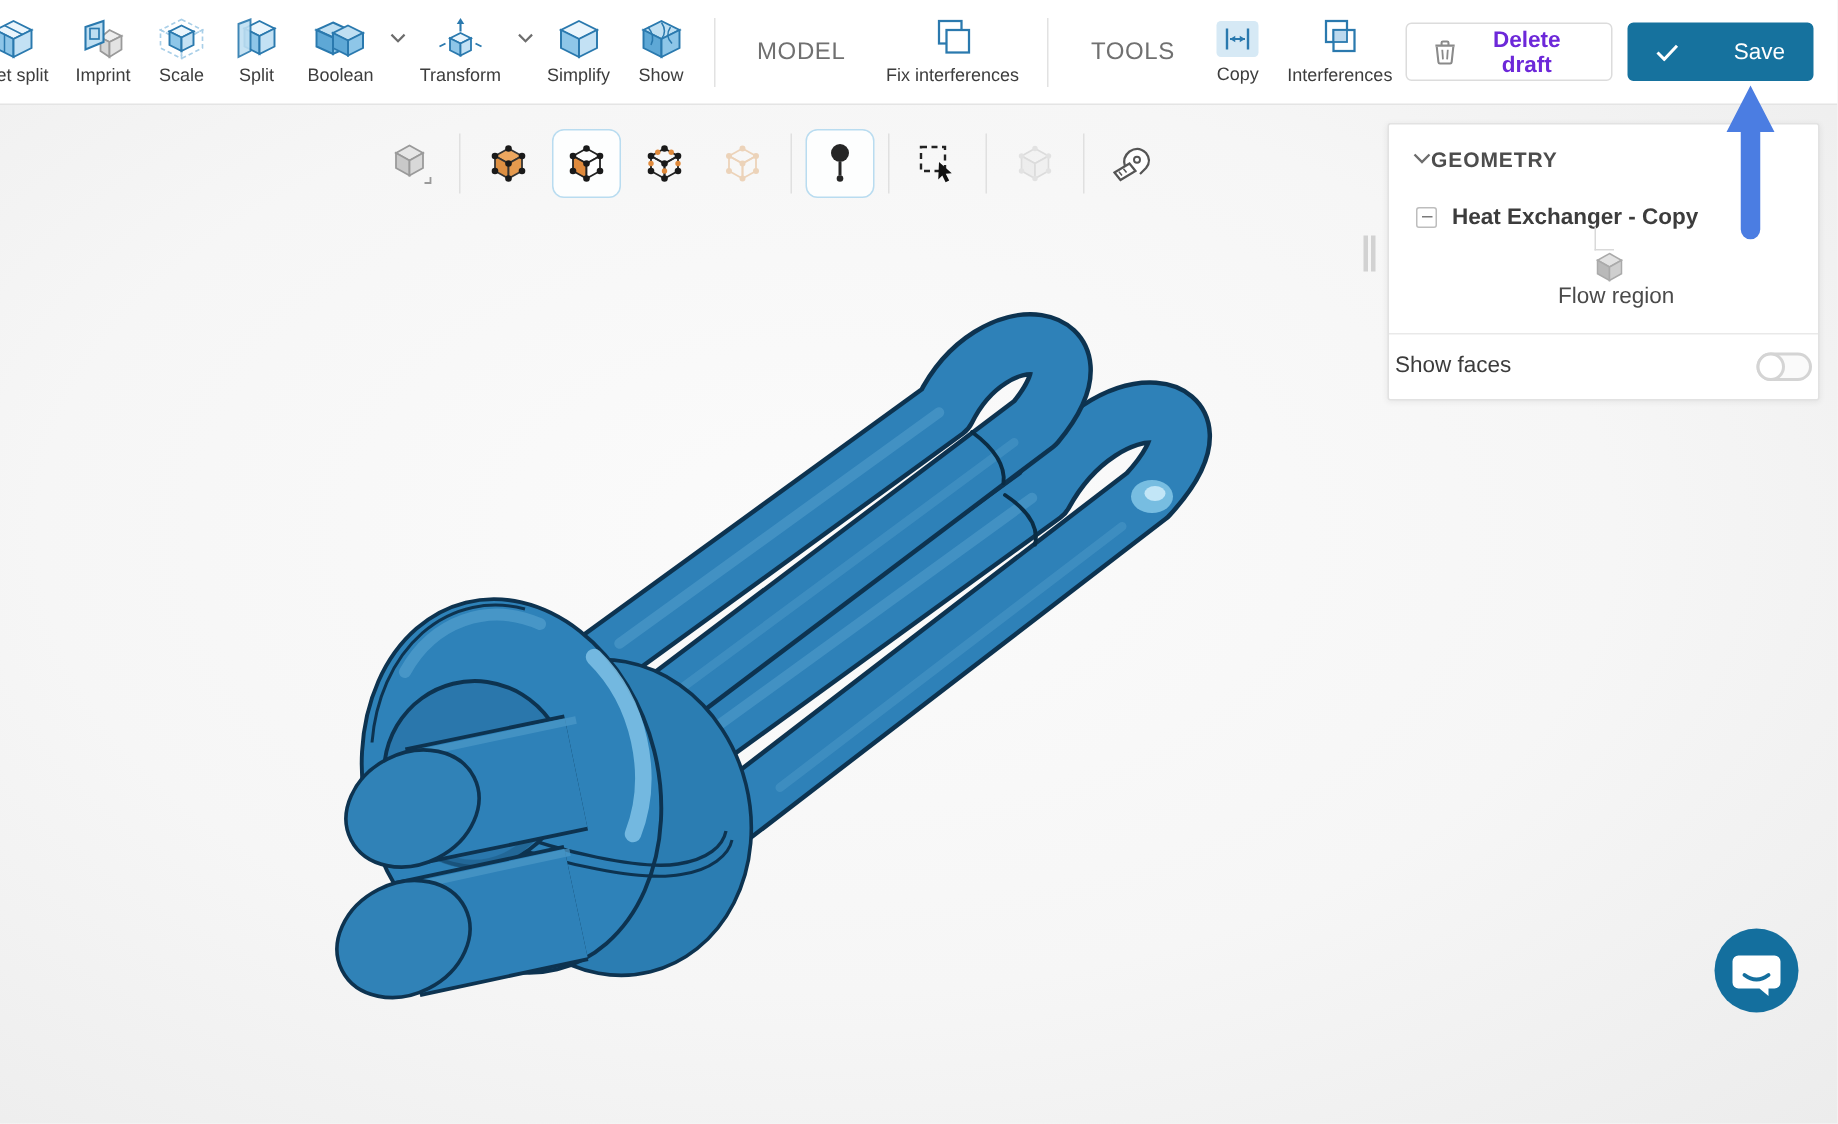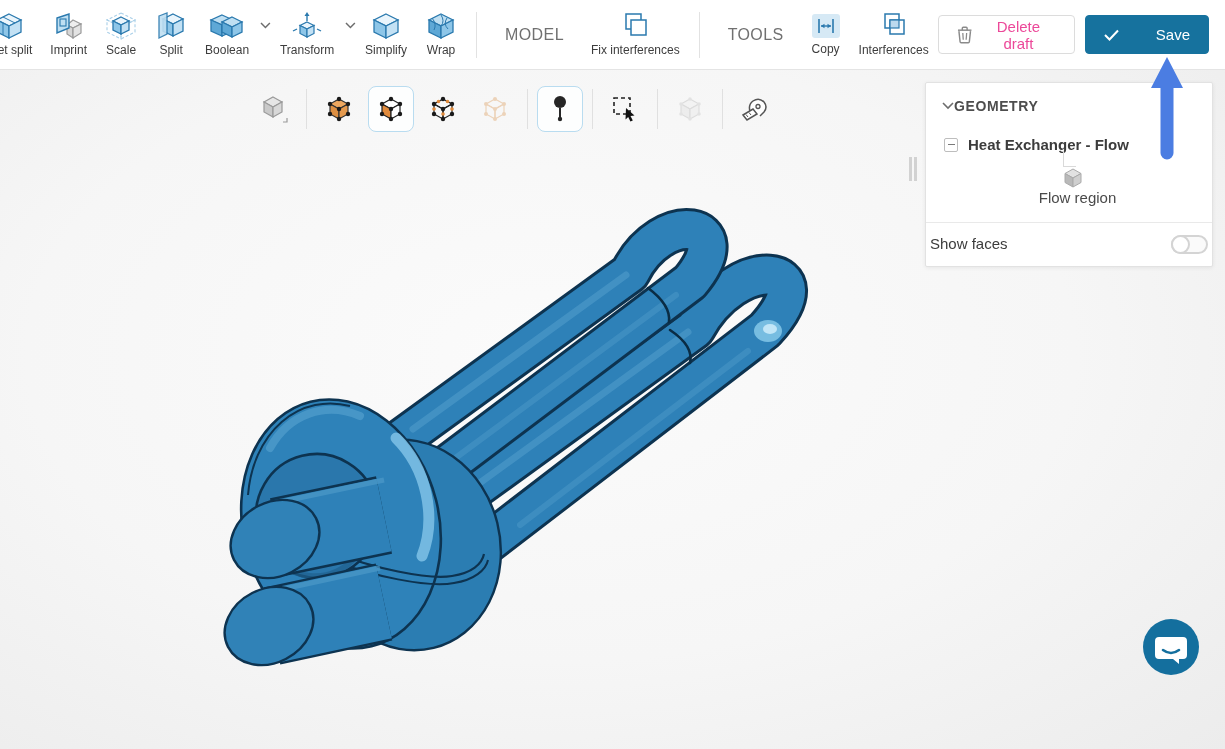--- a/index.html
+++ b/index.html
@@ -18,21 +18,21 @@
   .tb-item { display:flex; flex-direction:column; align-items:center; justify-content:center;
     height:62px; padding:0 9px; cursor:pointer; position:relative; }
   .tb-item .lbl { font-size:12px; color:#3d3d3d; margin-top:3px; white-space:nowrap; }
   .tb-item.first { margin-left:-24px; }
   .tb-sep { width:1px; height:46px; background:#e2e2e2; margin:0 10px; }
   .tb-section { font-size:16px; color:#707070; letter-spacing:.4px; padding:0 18px; }
   .tb-chevron { margin-left:2px; margin-top:-18px; }
   .tb-right { margin-left:auto; display:flex; align-items:center; gap:10px; padding-right:16px; }
   .btn { display:flex; align-items:center; gap:9px; height:39px; padding:0 18px;
     border-radius:4px; font-size:15px; cursor:pointer; }
-  .btn-secondary { background:#fff; border:1px solid #dcdcdc; color:#ec4899; }
+  .btn-secondary { background:#fff; border:1px solid #dcdcdc; color:#6d28d9;font-weight:bold; }
   .btn-primary { background:#16729e; border:1px solid #16729e; color:#fff;gap:37px; }
 
   
   .viewbar { position:absolute; left:248px; top:86px; display:flex; align-items:center; z-index:20; }
   .vb-item { width:46px; height:46px; display:flex; align-items:center; justify-content:center;
     border:1px solid transparent; border-radius:8px; margin:0 3px; cursor:pointer; }
   .vb-item.active { background:#fdfefe; border-color:#b9dcf0; }
   .vb-sep { width:1px; height:40px; background:#e0e0e0; margin:0 6px; }
 
   
@@ -223,21 +223,21 @@
       <span class="lbl">Simplify</span>
     </div>
 
     <div class="tb-item">
       <svg width="32" height="28" viewBox="0 0 32 28">
         <polygon points="16,2 28,8 16,14 4,8" fill="#bfdff2" stroke="#2a79ae" stroke-width="1.3"></polygon>
         <polygon points="4,8 16,14 16,26 4,20" fill="#5ea8d6" stroke="#2a79ae" stroke-width="1.3"></polygon>
         <polygon points="16,14 28,8 28,20 16,26" fill="#8ec6e8" stroke="#2a79ae" stroke-width="1.3"></polygon>
         <path d="M7,6 Q12,12 9,18 M16,3 Q20,9 16,14 M22,6 Q18,12 23,17" fill="none" stroke="#2a79ae" stroke-width="1"></path>
       </svg>
-      <span class="lbl">Wrap</span>
+      <span class="lbl">Show</span>
     </div>
 
     <div class="tb-sep"></div>
     <span class="tb-section">MODEL</span>
 
     <div class="tb-item">
       <svg width="32" height="28" viewBox="0 0 32 28">
         <rect x="7" y="2" width="15" height="15" fill="#fff" stroke="#2a79ae" stroke-width="1.5"></rect>
         <rect x="12" y="8" width="15" height="15" fill="#fff" stroke="#2a79ae" stroke-width="1.5"></rect>
       </svg>
@@ -430,21 +430,21 @@
   <div class="geo-card">
     <div class="geo-head">
       <svg width="12" height="8" viewBox="0 0 12 8">
         <polyline points="1,1 6,6 11,1" fill="none" stroke="#6d6d6d" stroke-width="1.6"></polyline>
       </svg>
       <span class="t">GEOMETRY</span>
     </div>
 
     <div class="tree-root">
       <span class="expander"></span>
-      <span class="t">Heat Exchanger - Flow</span>
+      <span class="t">Heat Exchanger - Copy</span>
     </div>
 
     <div class="tree-child">
       <span class="tree-elbow"></span>
       <svg width="22" height="22" viewBox="0 0 22 22">
         <polygon points="11,2 19,6.5 11,11 3,6.5" fill="#e2e2e2" stroke="#aaa" stroke-width="1"></polygon>
         <polygon points="3,6.5 11,11 11,20 3,15.5" fill="#b9b9b9" stroke="#aaa" stroke-width="1"></polygon>
         <polygon points="11,11 19,6.5 19,15.5 11,20" fill="#cfcfcf" stroke="#aaa" stroke-width="1"></polygon>
       </svg>
       <span class="t">Flow region</span>

